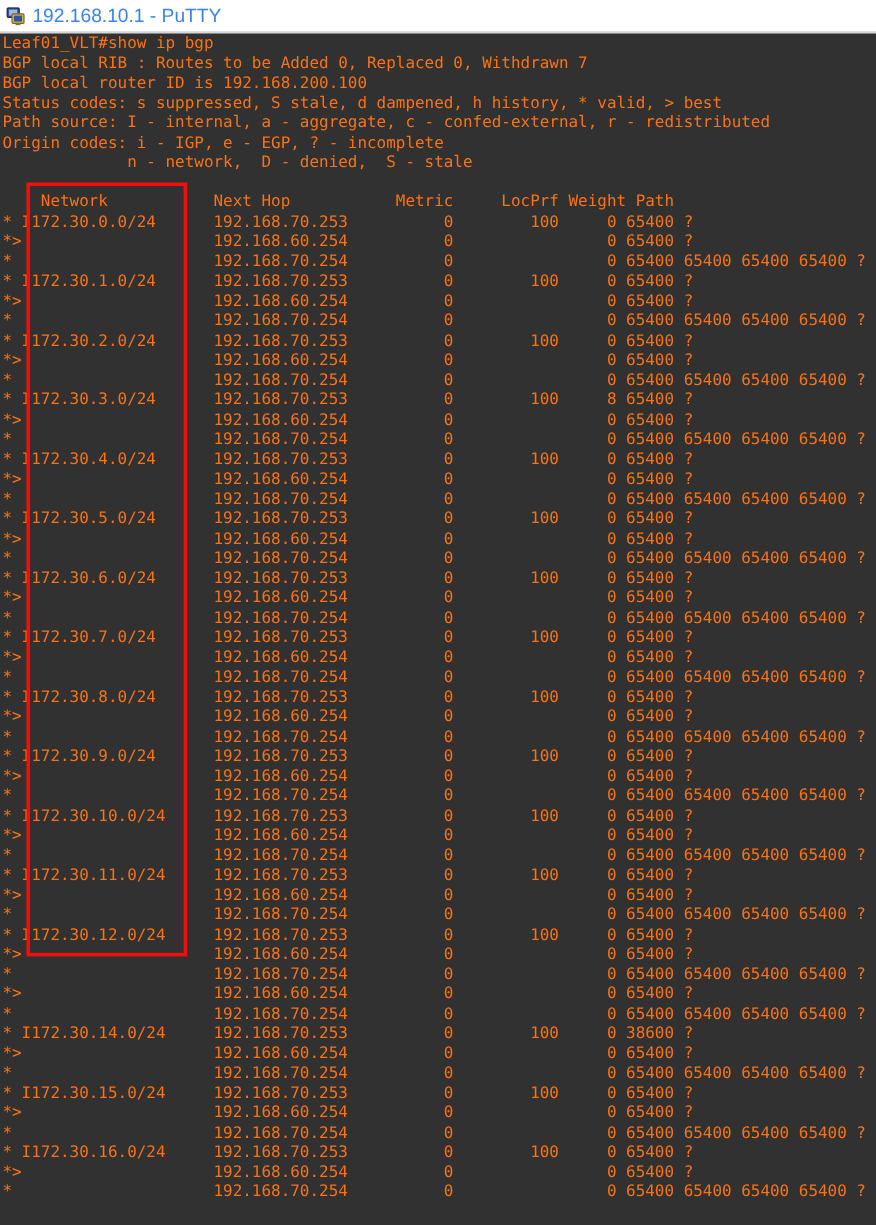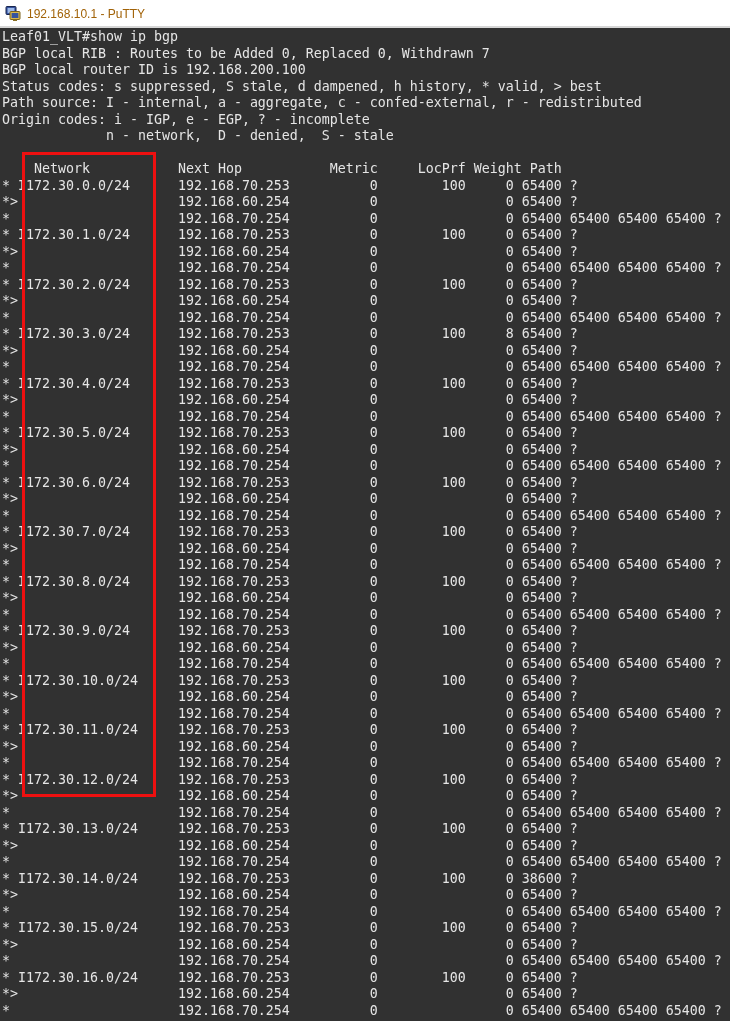--- a/index.html
+++ b/index.html
@@ -23,22 +23,22 @@
     align-items: center;
   }
   .app-icon {
     width: 16px; height: 16px;
     margin-left: 5px;
     display: inline-block;
     flex: 0 0 auto;
   }
   .title {
     margin-left: 6px;
-    font-size: 12px;
-    color: #a16207;
+    font-size: 16px;
+    color: #3b82f6;
     white-space: nowrap;
     line-height: 26px;
   }
   .terminal {
     position: absolute;
     left: 0; top: 28px;
     width: 730px; height: 993px;
     background: #313131;
     padding: 0;
     overflow: hidden;
@@ -46,21 +46,21 @@
   }
   .term-inner {
     padding: 1px 0 0 2px;
   }
   .line {
     font-family: "DejaVu Sans Mono", monospace;
     font-size: 13.29px;
     line-height: 16.5px;
     height: 16.5px;
     white-space: pre;
-    color: #e5e5e5;
+    color: #f97316;
     overflow: hidden;
   }
   .red-box {
     position: absolute;
     left: 22px; top: 152px;
     width: 134px; height: 645px;
     border: 3px solid #ee1010;
     box-sizing: border-box;
     pointer-events: none;
   }
@@ -126,21 +126,20 @@
         <div class="line">*                     192.168.70.254          0                0 65400 65400 65400 65400 ?</div>
         <div class="line">* I172.30.10.0/24     192.168.70.253          0        100     0 65400 ?</div>
         <div class="line">*&gt;                    192.168.60.254          0                0 65400 ?</div>
         <div class="line">*                     192.168.70.254          0                0 65400 65400 65400 65400 ?</div>
         <div class="line">* I172.30.11.0/24     192.168.70.253          0        100     0 65400 ?</div>
         <div class="line">*&gt;                    192.168.60.254          0                0 65400 ?</div>
         <div class="line">*                     192.168.70.254          0                0 65400 65400 65400 65400 ?</div>
         <div class="line">* I172.30.12.0/24     192.168.70.253          0        100     0 65400 ?</div>
         <div class="line">*&gt;                    192.168.60.254          0                0 65400 ?</div>
         <div class="line">*                     192.168.70.254          0                0 65400 65400 65400 65400 ?</div>
-        <div class="line">* I172.30.13.0/24     192.168.70.253          0        100     0 65400 ?</div>
         <div class="line">*&gt;                    192.168.60.254          0                0 65400 ?</div>
         <div class="line">*                     192.168.70.254          0                0 65400 65400 65400 65400 ?</div>
         <div class="line">* I172.30.14.0/24     192.168.70.253          0        100     0 38600 ?</div>
         <div class="line">*&gt;                    192.168.60.254          0                0 65400 ?</div>
         <div class="line">*                     192.168.70.254          0                0 65400 65400 65400 65400 ?</div>
         <div class="line">* I172.30.15.0/24     192.168.70.253          0        100     0 65400 ?</div>
         <div class="line">*&gt;                    192.168.60.254          0                0 65400 ?</div>
         <div class="line">*                     192.168.70.254          0                0 65400 65400 65400 65400 ?</div>
         <div class="line">* I172.30.16.0/24     192.168.70.253          0        100     0 65400 ?</div>
         <div class="line">*&gt;                    192.168.60.254          0                0 65400 ?</div>

